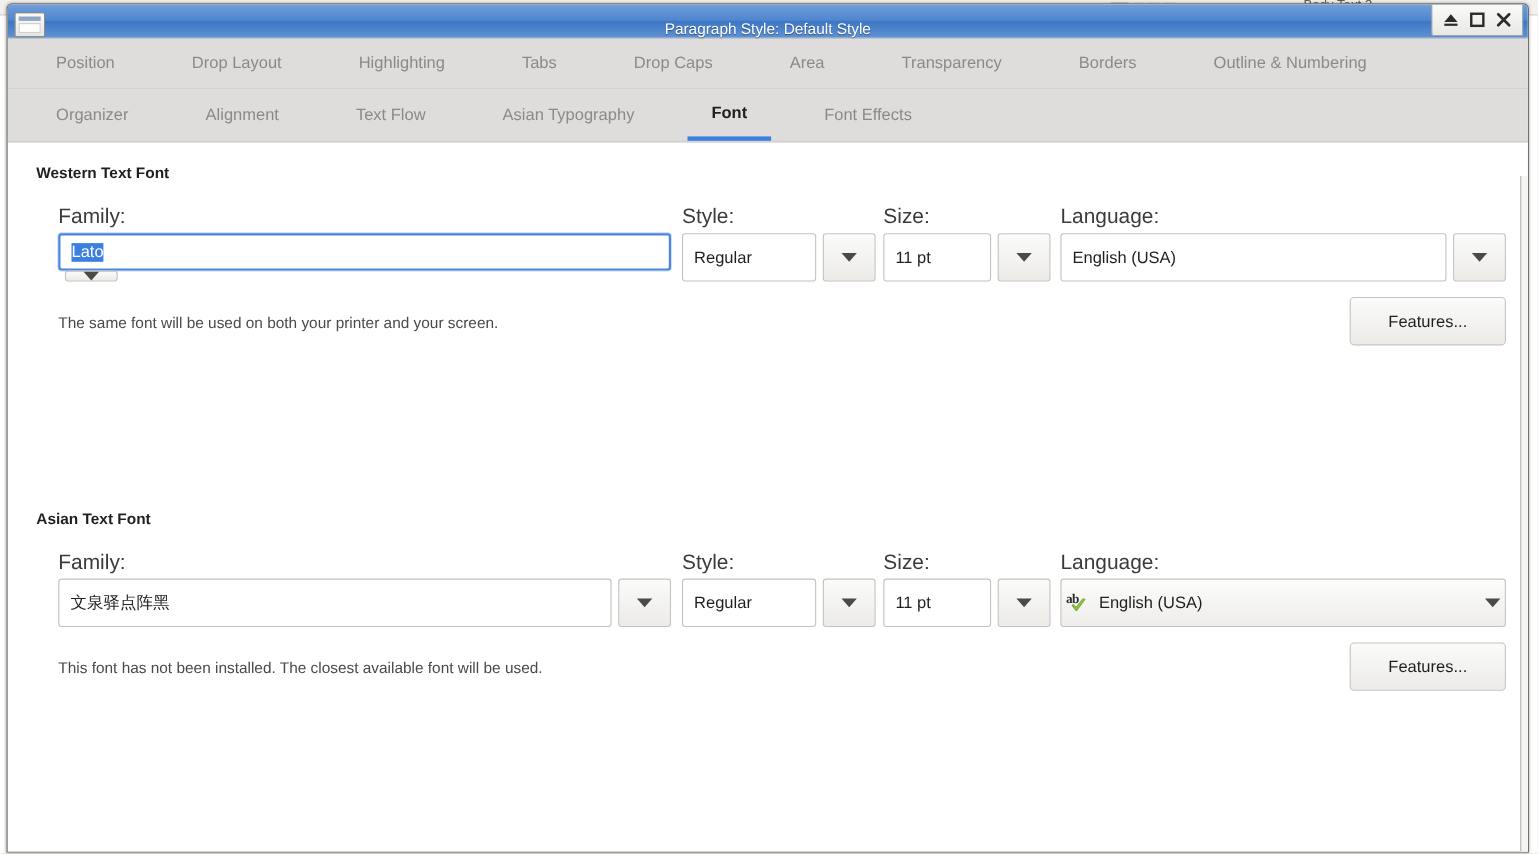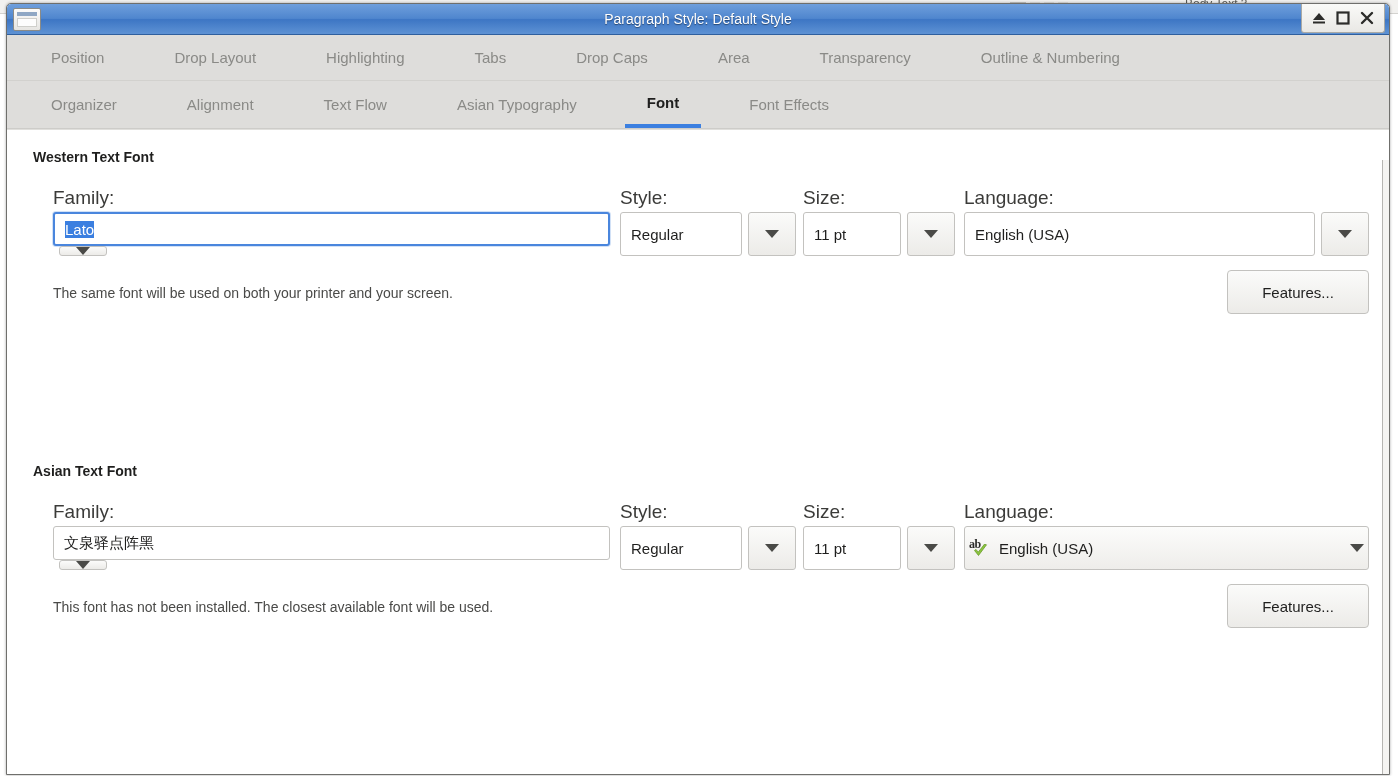--- a/index.html
+++ b/index.html
@@ -46,21 +46,21 @@
   }
 
   
   .titlebar {
     position: relative;
     height: 30px;
     background: linear-gradient(to bottom, #6f9fdc 0%, #4f86ce 48%, #3d76c4 52%, #5e92d4 100%);
     border-bottom: 1px solid #2f5f9e;
     border-radius: 4px 4px 0 0;
     display: flex;
-    align-items: center;
+    align-items: flex-end;
   }
   .title-icon {
     width: 26px; height: 21px;
     margin-left: 6px;
     background: linear-gradient(to bottom, #fbfbfa, #e6e5e2);
     border: 1px solid #8b8b87;
     border-radius: 2px;
     position: relative;
     flex: none;
   }
@@ -307,20 +307,21 @@
     </div>
 
     <div class="tabstrip row1">
       <div class="tab">Position</div>
       <div class="tab">Drop Layout</div>
       <div class="tab">Highlighting</div>
       <div class="tab">Tabs</div>
       <div class="tab">Drop Caps</div>
       <div class="tab">Area</div>
       <div class="tab">Transparency</div>
+      <div class="tab">Borders</div>
       <div class="tab">Outline &amp; Numbering</div>
     </div>
 
     <div class="tabstrip row2">
       <div class="tab">Organizer</div>
       <div class="tab">Alignment</div>
       <div class="tab">Text Flow</div>
       <div class="tab">Asian Typography</div>
       <div class="tab active">Font</div>
       <div class="tab">Font Effects</div>
@@ -369,21 +370,21 @@
 
       <div class="btn" style="left:1220px; top:140px; width:142px;">Features...</div>
 
       <div class="section-title" style="left:26px; top:333px;">Asian Text Font</div>
 
       <div class="fieldlabel" style="left:46px; top:371px;">Family:</div>
       <div class="fieldlabel" style="left:613px; top:371px;">Style:</div>
       <div class="fieldlabel" style="left:796px; top:371px;">Size:</div>
       <div class="fieldlabel" style="left:957px; top:371px;">Language:</div>
 
-      <div class="combo" style="left:46px; top:396px; width:557px;flex-direction:column;">
+      <div class="combo" style="left:46px; top:396px; width:557px;">
         <div class="entry">文泉驿点阵黑</div>
         <div class="dropbtn">
           <span class="caret"></span>
         </div>
       </div>
 
       <div class="combo" style="left:613px; top:396px; width:176px;">
         <div class="entry">Regular</div>
         <div class="dropbtn">
           <span class="caret"></span>

